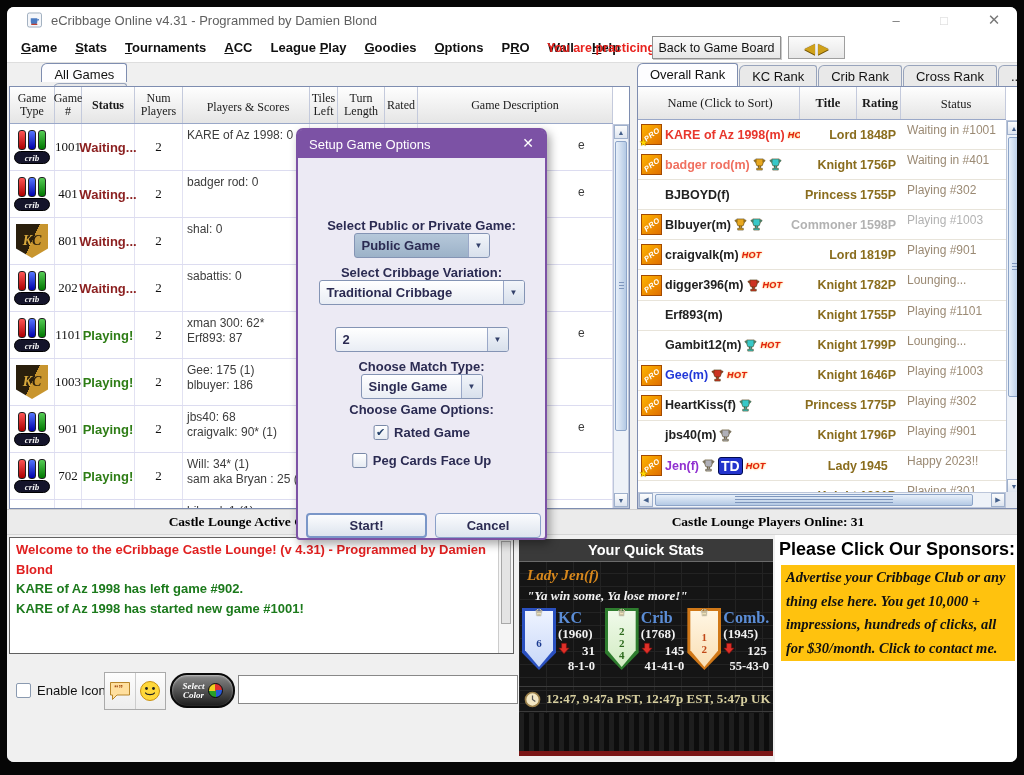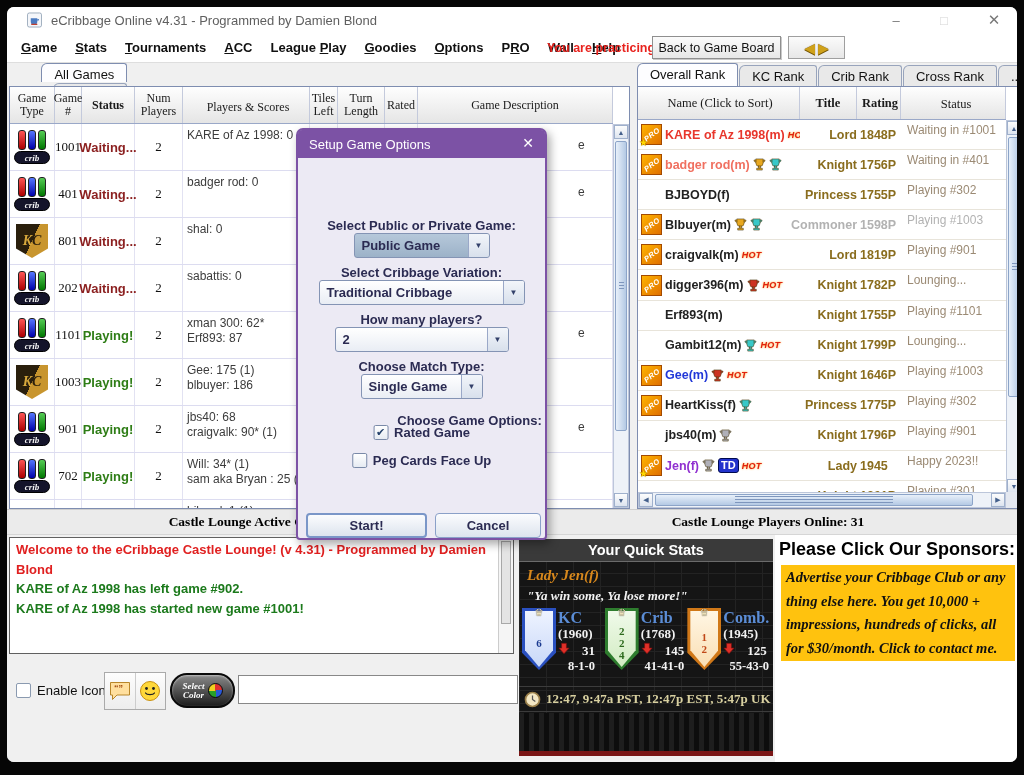--- a/index.html
+++ b/index.html
@@ -71,21 +71,21 @@
   .p-head>div{display:flex;align-items:center;justify-content:center;font-family:"Liberation Serif",serif;font-size:12.5px;color:#1a1a1a;border-right:1px solid #c4cadc;}
   .p-body{position:absolute;left:0;top:33px;right:16px;height:374px;overflow:hidden;}
   .p-row{display:flex;height:30.1px;border-bottom:1px solid #e8e4da;background:#fff;}
   .p-name{width:162px;display:flex;align-items:center;gap:3px;padding-left:3px;overflow:hidden;}
   .pro-gutter{width:21px;height:21px;flex:0 0 21px;position:relative;}
   .pro-badge{position:absolute;inset:0;background:linear-gradient(135deg,#ffb400,#e07000);border:1px solid #a34a00;display:flex;align-items:center;justify-content:center;overflow:visible;}
   .pro-badge .pro-txt{color:#fff;font:bold italic 7.5px "Liberation Sans",sans-serif;transform:rotate(-38deg);letter-spacing:.5px;}
   .pro-star{position:absolute;left:-3px;bottom:-4px;color:#ffd700;font-size:10px;text-shadow:0 0 1px #7a5000;}
   .p-nm{font-weight:bold;font-size:12.5px;white-space:nowrap;}
   .tro{display:inline-flex;width:13px;height:13px;flex:0 0 13px;}
-  .td-badge{background:#2233cc;border:1px solid #000a50;border-radius:3px;color:#fff;font-weight:bold;font-size:11px;padding:1px 2px;line-height:1;}
+  .td-badge{background:#2233cc;border:1px solid #000a50;border-radius:3px;color:#fff;font-weight:bold;font-size:14px;padding:1px 2px;line-height:1;}
   .hot{color:#e02010;font:bold italic 9px "Liberation Sans",sans-serif;text-shadow:0 0 2px #ff9a00;letter-spacing:.3px;}
   .p-title{width:57px;display:flex;align-items:center;justify-content:flex-end;font-weight:bold;font-size:12.5px;color:#8a6d1e;white-space:nowrap;}
   .p-rating{width:44px;display:flex;align-items:center;font-weight:bold;font-size:12.5px;color:#8a6d1e;padding-left:3px;white-space:nowrap;}
   .p-status{flex:1;padding:3px 0 0 6px;font-size:12px;color:#9b8a74;white-space:nowrap;overflow:hidden;}
   .p-row.dim .p-title,.p-row.dim .p-rating,.p-row.dim .p-status{color:#b2b2b2;}
 
   
   .sb{position:absolute;background:#eef2f8;border:1px solid #bcc6da;}
   .sb-btn{position:absolute;background:linear-gradient(#fdfdfd,#dde4ef);border:1px solid #9fb0cc;color:#44608c;font-size:7px;display:flex;align-items:center;justify-content:center;}
   .sb-thumb{position:absolute;background:linear-gradient(90deg,#e8f0fa,#b4c9e4);border:1px solid #8ca4c8;border-radius:2px;}
@@ -861,33 +861,32 @@
         <span class="combo-text">Public Game</span>
         <span class="combo-arrow">▼</span>
       </div>
 
       <div class="dlg-label" style="top:135px;">Select Cribbage Variation:</div>
       <div class="combo" style="top:150px;width:206px;">
         <span class="combo-text">Traditional Cribbage</span>
         <span class="combo-arrow">▼</span>
       </div>
 
-      <div class="dlg-label" style="top:182px;">How many players?</div>
       <div class="combo" style="top:197px;width:174px;">
         <span class="combo-text">2</span>
         <span class="combo-arrow">▼</span>
       </div>
 
       <div class="dlg-label" style="top:229px;">Choose Match Type:</div>
       <div class="combo" style="top:244px;width:122px;">
         <span class="combo-text">Single Game</span>
         <span class="combo-arrow">▼</span>
       </div>
 
-      <div class="dlg-label" style="top:283px;margin-left:48px;">Choose Game Options:</div>
+      <div class="dlg-label" style="top:272px;">Choose Game Options:</div>
 
       <div class="dlg-check" style="top:295px;">
         <span class="cbx" id="cbx0">✔</span>
         <span class="lbl">Rated Game</span>
       </div>
       <div class="dlg-check" style="top:323px;">
         <span class="cbx" id="cbx1"></span>
         <span class="lbl">Peg Cards Face Up</span>
       </div>
 

